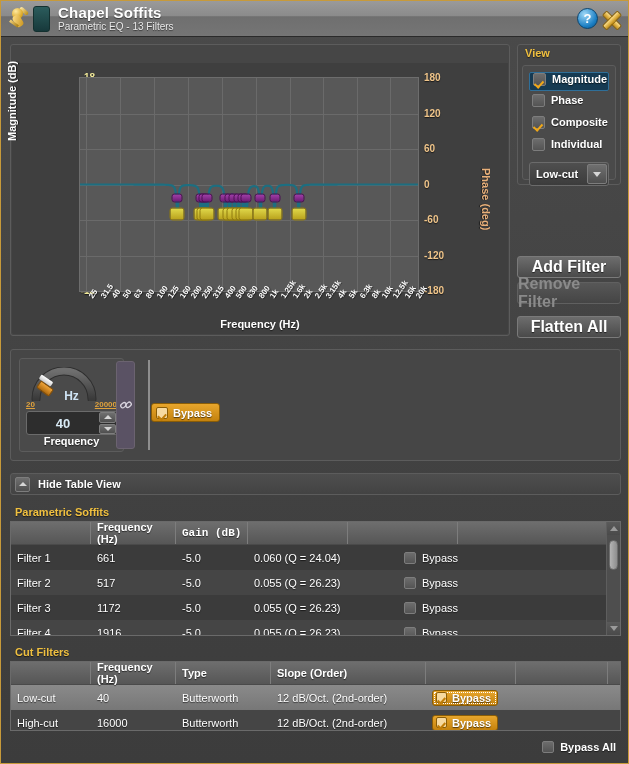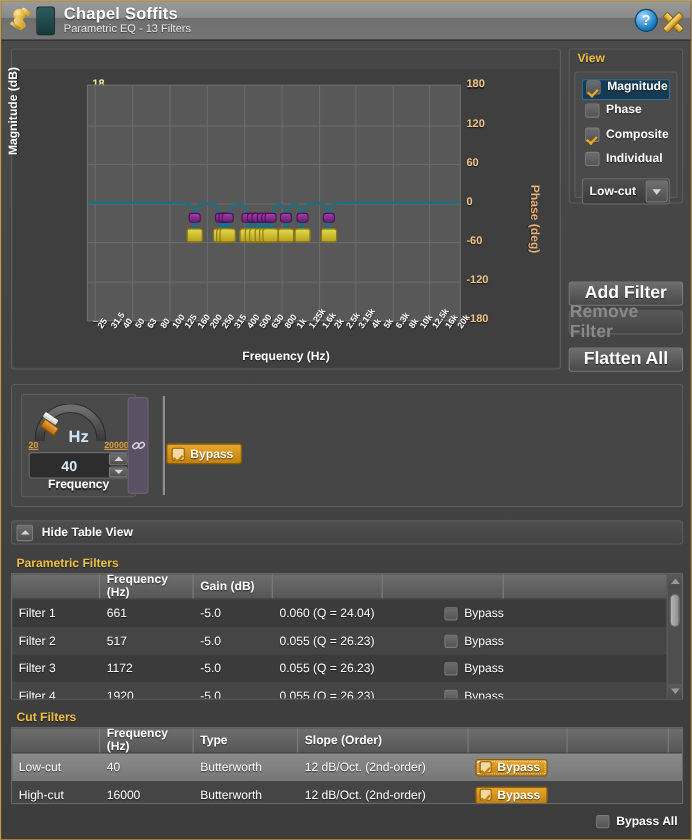--- a/index.html
+++ b/index.html
@@ -118,21 +118,21 @@
   #knobGroup{left:9px;top:348px;width:611px;height:112px;}
   .knobcell{position:absolute;left:8px;top:8px;width:105px;height:94px;
     border:1px solid #5c5c5c;border-radius:3px;background:#4a4a4a;box-sizing:border-box;}
   .arc{position:absolute;left:10px;top:8px;width:68px;height:34px;}
   .knobpointer{position:absolute;left:7px;top:17px;width:16px;height:9px;border-radius:2px;
     background:linear-gradient(#f0a53a,#b06a0d);border:1px solid #8a5207;
     transform:rotate(36deg);box-sizing:border-box;}
   .knobtick{position:absolute;left:9px;top:11px;width:14px;height:5px;border-radius:1px;
     background:linear-gradient(#ffffff,#c8c8c8);transform:rotate(34deg);}
   .hzlbl{position:absolute;left:0;right:0;top:30px;text-align:center;color:#cfe4f5;
-    font-size:15px;font-weight:bold;}
+    font-size:12px;font-weight:bold;}
   .minmax{position:absolute;top:41px;font-size:8px;font-weight:bold;color:#e0a23c;
     text-decoration:underline;}
   .spin{position:absolute;left:6px;top:52px;width:92px;height:24px;border-radius:3px;
     background:#2d2d2d;border:1px solid #6b6b6b;box-sizing:border-box;
     display:flex;align-items:center;}
   .spin input{background:transparent;border:0;outline:0;color:#d8eaf5;font-size:13px;
     font-weight:bold;text-align:center;width:68px;font-family:"Liberation Sans",sans-serif;}
   .spinbtns{width:19px;height:22px;display:flex;flex-direction:column;gap:1px;margin-right:1px;}
   .sb{flex:1 1 0;border-radius:2px;background:linear-gradient(#6f6f6f,#4f4f4f);
     border:1px solid #7d7d7d;display:flex;align-items:center;justify-content:center;
@@ -428,26 +428,26 @@
     <span>Bypass</span>
   </div>
 
   <div class="hidebar">
     <div class="hidebtn">
         <div class="upsm"></div>
       </div>
     <span>Hide Table View</span>
   </div>
 
-  <div class="sechead" style="left:14px;top:505px">Parametric Filters</div>
+  <div class="sechead" style="left:14px;top:505px">Parametric Soffits</div>
   <div class="tbl" id="ptbl" style="left:9px;top:520px;width:611px;height:115px">
     <div class="thead" id="phead">
         <div class="th" style="width: 80px;"></div>
         <div class="th" style="width: 85px;">Frequency (Hz)</div>
-        <div class="th" style="width: 72px;">Gain (dB)</div>
+        <div class="th" style="width: 72px; font-family: Liberation Mono, monospace;">Gain (dB)</div>
         <div class="th" style="width: 100px;"></div>
         <div class="th" style="width: 110px;"></div>
       </div>
     <div id="pbody">
         <div class="trow">
           <div class="td" style="width: 80px;">Filter 1</div>
           <div class="td" style="width: 85px;">661</div>
           <div class="td" style="width: 72px;">-5.0</div>
           <div class="td" style="width: 150px;">0.060 (Q = 24.04)</div>
           <div class="td" style="width: 100px;">
@@ -476,21 +476,21 @@
           <div class="td" style="width: 150px;">0.055 (Q = 26.23)</div>
           <div class="td" style="width: 100px;">
             <div class="bpcell">
               <div class="rowcb"></div>
               <div class="lbl">Bypass</div>
             </div>
           </div>
         </div>
         <div class="trow alt">
           <div class="td" style="width: 80px;">Filter 4</div>
-          <div class="td" style="width: 85px;">1920</div>
+          <div class="td" style="width: 85px;">1916</div>
           <div class="td" style="width: 72px;">-5.0</div>
           <div class="td" style="width: 150px;">0.055 (Q = 26.23)</div>
           <div class="td" style="width: 100px;">
             <div class="bpcell">
               <div class="rowcb"></div>
               <div class="lbl">Bypass</div>
             </div>
           </div>
         </div>
       </div>

